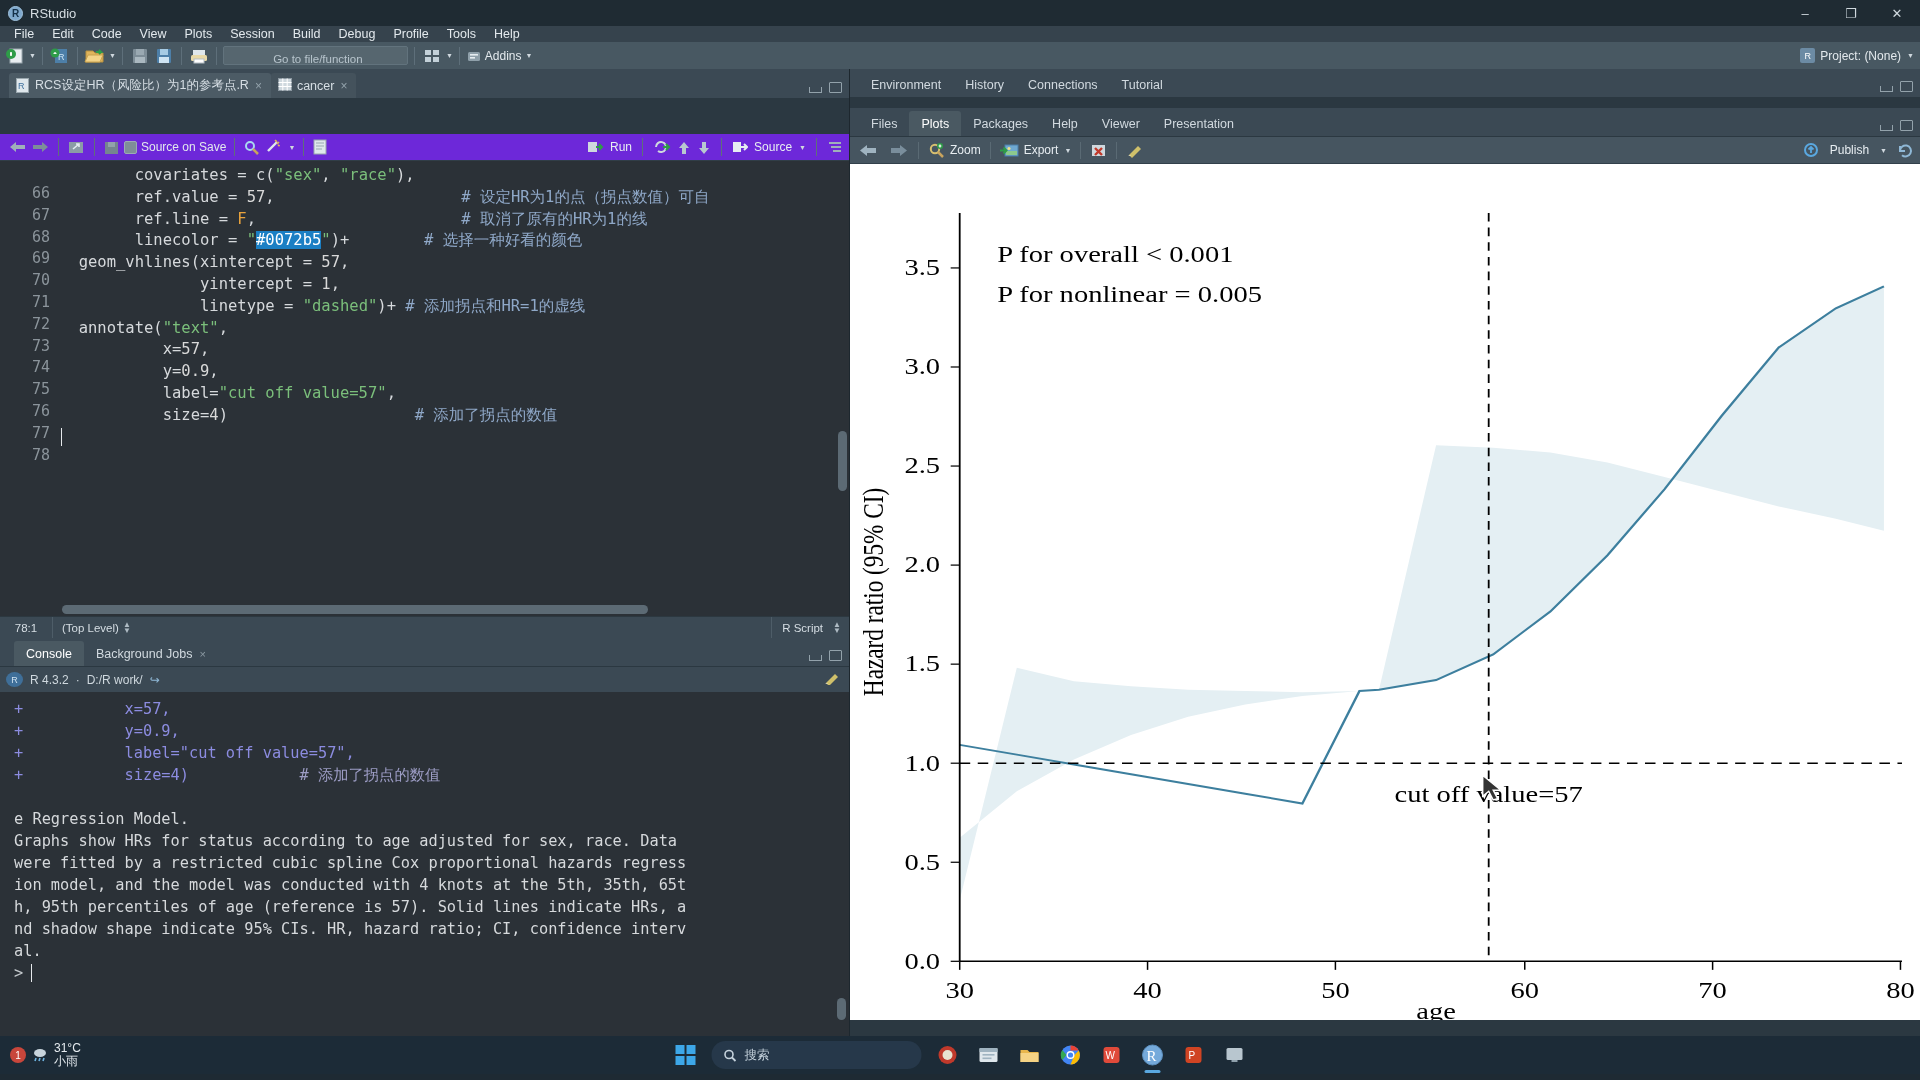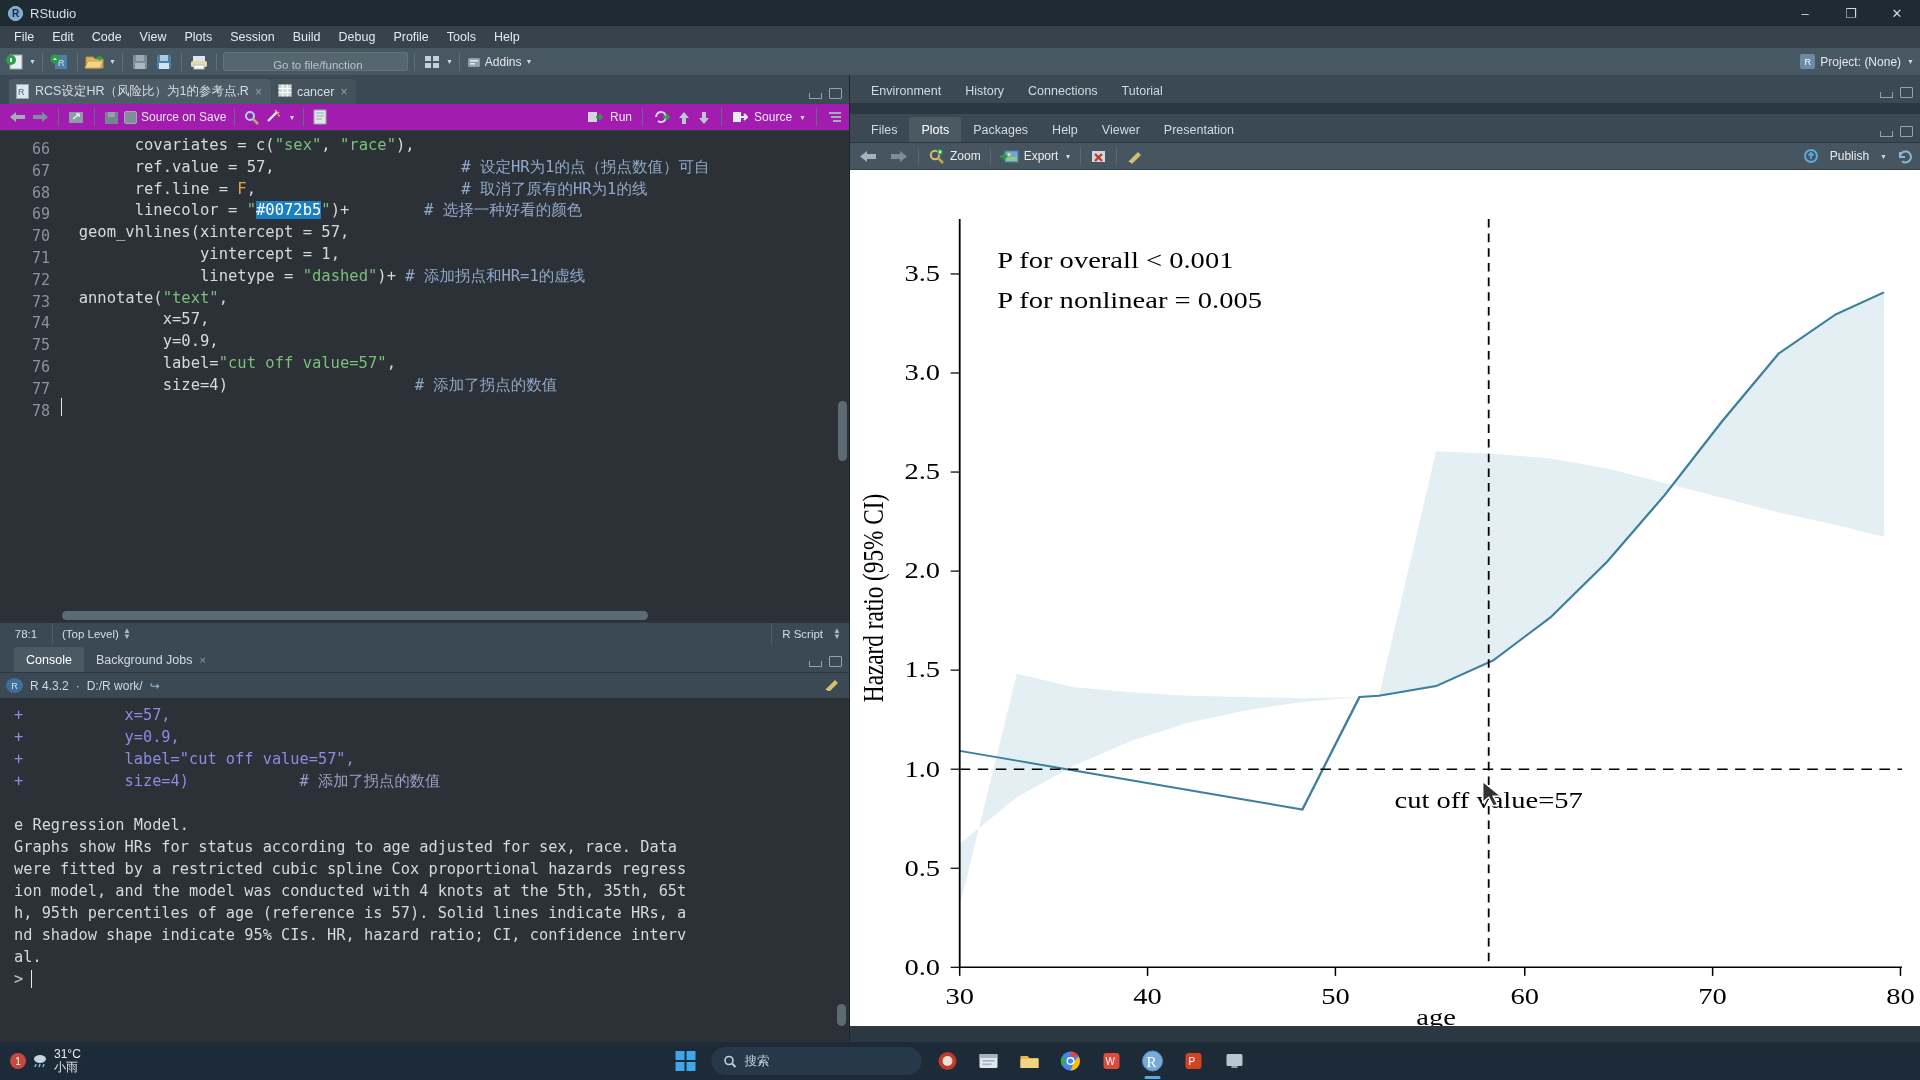--- a/index.html
+++ b/index.html
@@ -11,21 +11,21 @@
     padding-left:8px; color:#d7dee3; font-size:13px; position:relative; }
   #titlebar .rlogo { width:15px;height:15px;border-radius:50%;
     background:#7fa8cc; color:#143048; font-size:10px; font-weight:bold;
     display:flex;align-items:center;justify-content:center; margin-right:7px;
     border:1px solid #9fc2dd; }
   #winbtns { position:absolute; right:0; top:0; height:26px; display:flex; }
   #winbtns div { width:46px;height:26px; display:flex;align-items:center;
     justify-content:center; color:#cfd8de; font-size:13px; }
 
   
-  #menubar { height:22px; background:#36434d; display:flex; align-items:center;
+  #menubar { height:16px; background:#36434d; display:flex; align-items:center;
     padding-left:5px; }
   #menubar span { color:#e3e9ed; font-size:12.5px; padding:2px 9px; cursor:default; }
 
   
   #maintoolbar { height:27px; background:#485862; display:flex; align-items:center;
     padding-left:4px; gap:2px; position:relative; }
   .tb-ico { width:22px;height:21px; display:flex;align-items:center;justify-content:center;
     position:relative; }
   .tb-sep { width:1px;height:18px;background:#5e6f7a; margin:0 4px; }
   .caret { font-size:7px; color:#cfd8de; margin-left:1px; }
@@ -57,31 +57,31 @@
     align-self:flex-end; }
 
   
   #srctabs { height:29px; background:#3b4954; display:flex; align-items:flex-end;
     padding-left:9px; position:relative; }
   .stab { height:25px; padding:0 9px 0 7px; display:flex;align-items:center; gap:6px;
     font-size:12.5px; color:#d6dee4; border-radius:3px 3px 0 0; background:#44525c; }
   .stab.active { background:#4c5b65; }
   .stab .ic { width:13px;height:15px; }
   .stab .cl { color:#93a2ab; font-size:12px; }
-  #editorbar { height:27px; background:#a21caf; display:flex; align-items:center;
-    padding-left:8px; gap:4px; border-bottom:1px solid #313e47; position:relative; }
+  #editorbar { height:27px; background:#6d28d9; display:flex; align-items:center;
+    padding-left:8px; gap:4px; border-bottom:1px solid #313e47; position:relative;margin-top:36px; }
   #editorbar .lbl { color:#e2e8ec; font-size:12px; }
   .chkbox { width:13px;height:13px;background:#7f8e98;border:1px solid #9cabb5;
     border-radius:2px; }
   #runbtns { position:absolute; right:6px; display:flex;align-items:center;gap:6px; }
   #runbtns .lbl { color:#e7edf1;font-size:12px; }
 
   #codearea { flex:1; background:#2b3137; display:flex; position:relative;
     overflow:hidden; font-family:"DejaVu Sans Mono", monospace; }
-  #gutter { width:60px; background:#2b3137; padding-top:8px; text-align:right; }
+  #gutter { width:60px; background:#2b3137; padding-top:22px; text-align:right; }
   #gutter div { color:#8b949b; font-size:15px; line-height:21.8px; padding-right:10px; }
   #codetext { flex:1; padding-top:4px; position:relative; }
   #codetext .ln { font-size:15.5px; line-height:21.8px; color:#d6d9dc;
     white-space:pre; }
   .k-str { color:#7bbf7b; }
   .k-num { color:#d9d9d9; }
   .k-con { color:#e8a33d; }
   .k-cmt { color:#8fa8c8; }
   .sel   { background:#1b7fc4; color:#ffffff; }
   #hscroll { position:absolute; bottom:2px; left:62px; right:16px; height:9px; }

